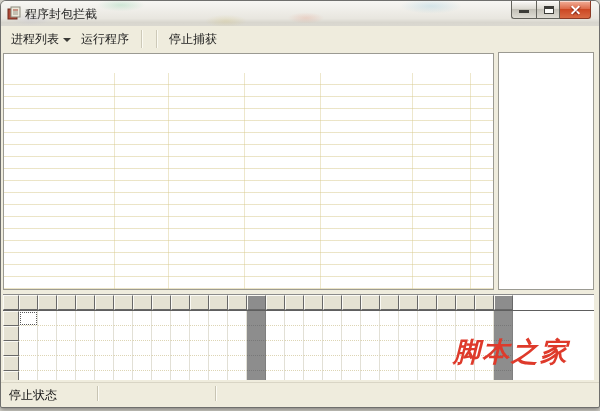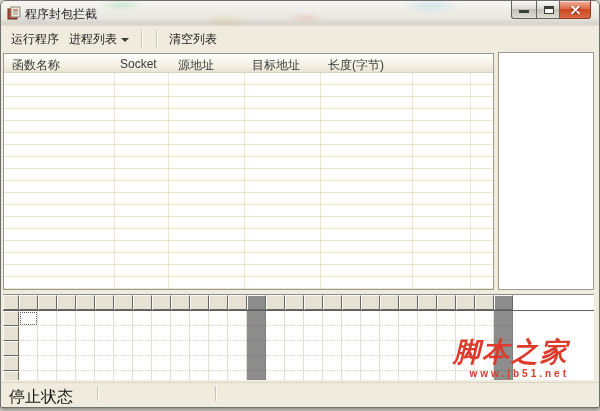--- a/index.html
+++ b/index.html
@@ -88,21 +88,21 @@
 
   
   .watermark { position:absolute; right:30px; top:338px; text-align:right; z-index:5;
     color:var(--watermark-red); line-height:1; pointer-events:none; }
   .wm-title { font-family:"Liberation Serif", serif; font-size:27px; font-weight:bold;
     letter-spacing:2px; font-style:italic; }
   .wm-url { font-size:10px; font-weight:bold; letter-spacing:3px; margin-top:3px; }
 
   
   .statusbar { position:absolute; left:0; right:0; top:381px; height:21px;
-    background:#efecdd; border-top:1px solid #d9d5c5; font-size:16px; color:#141414;font-family:Liberation Serif, serif; }
+    background:#efecdd; border-top:1px solid #d9d5c5; font-size:12px; color:#141414;font-family:Liberation Serif, serif; }
   .sb-text { position:absolute; top:4px; white-space:nowrap; }
   .sb-state { left:8px; } .sb-counters { left:104px; } .sb-info { left:222px; }
   .sb-counters span { margin-right:4px; }
   .sb-div { position:absolute; top:3px; height:15px; width:1px;
     background:#c8c4b3; box-shadow:1px 0 0 #fcfbf4; }
   .d1 { left:96px; } .d2 { left:214px; }
 </style>
 </head>
 <body>
 
@@ -125,41 +125,34 @@
         <div class="glyph-max"></div>
       </div>
       <div class="capbtn close">
         <div class="glyph-x"></div>
       </div>
     </div>
   </div>
 
   <div class="toolbar">
     <div class="tbtn">
-      <span>运行程序</span>
-    </div>
-    <div class="tbtn">
       <span>进程列表</span>
       <span class="drop-arrow"></span>
+    </div>
+    <div class="tbtn">
+      <span>运行程序</span>
     </div>
     <div class="tsep"></div>
     <div class="tsep"></div>
     <div class="tbtn">
-      <span>清空列表</span>
+      <span>停止捕获</span>
     </div>
   </div>
 
   <div class="listview">
-    <div class="lv-header">
-      <span class="hc0">函数名称</span>
-      <span class="hc1">Socket</span>
-      <span class="hc2">源地址</span>
-      <span class="hc3">目标地址</span>
-      <span class="hc4">长度(字节)</span>
-    </div>
     <div class="lv-body"></div>
   </div>
 
   <div class="sidepanel"></div>
 
   <div class="bytegrid">
       <div class="fg-row hdr-row">
         <div class="fg-cell fixed" style="width: 16px;"></div>
         <div class="fg-cell hdr" style="width: 19px;"></div>
         <div class="fg-cell hdr" style="width: 19px;"></div>
@@ -330,21 +323,20 @@
         <div class="fg-cell body" style="width: 19px;"></div>
         <div class="fg-cell body" style="width: 19px;"></div>
         <div class="fg-cell body" style="width: 19px;"></div>
         <div class="fg-cell body" style="width: 19px;"></div>
         <div class="fg-cell body dark" style="width: 19px;"></div>
       </div>
     </div>
 
   <div class="watermark">
     <div class="wm-title">脚本之家</div>
-    <div class="wm-url">www.jb51.net</div>
   </div>
 
   <div class="statusbar">
     <span class="sb-text sb-state">停止状态</span>
     <div class="sb-div d1"></div>
     <div class="sb-div d2"></div>
   </div>
 
 </div>
 

